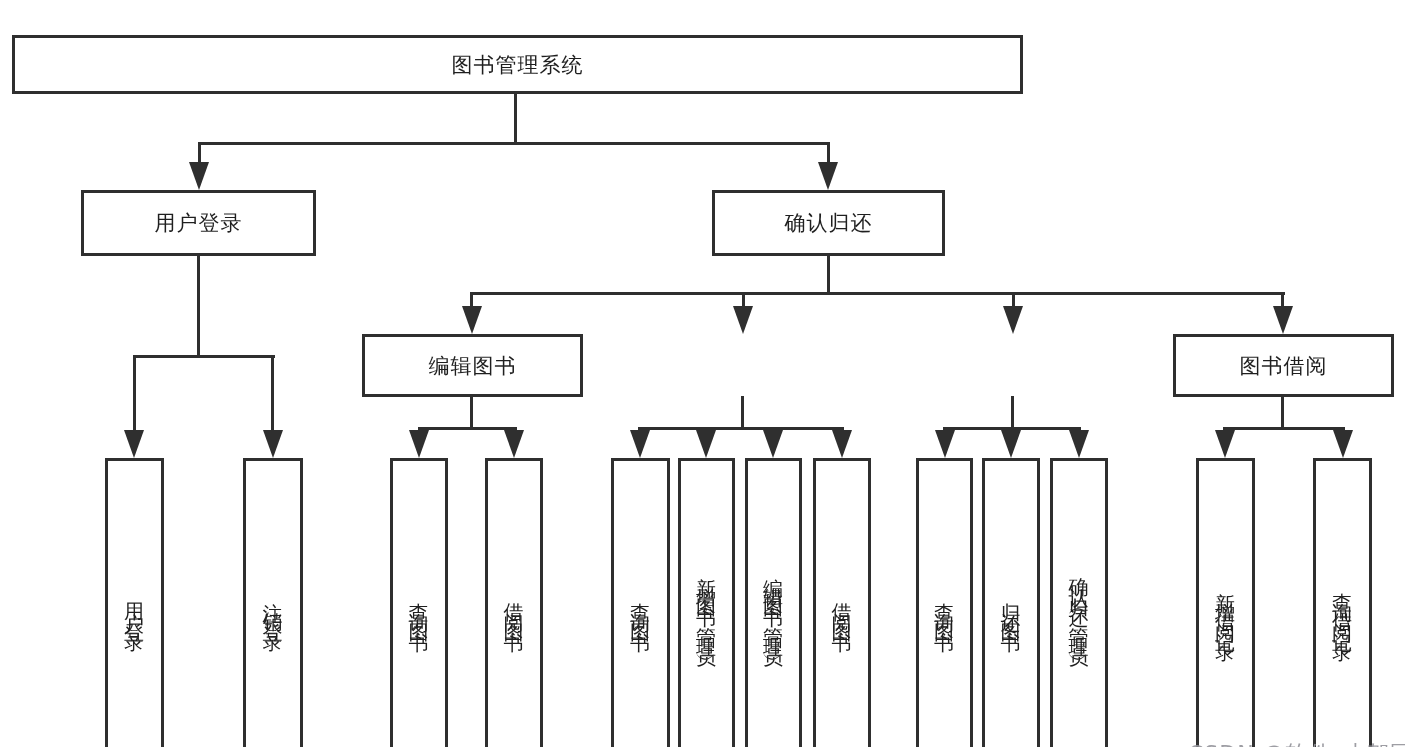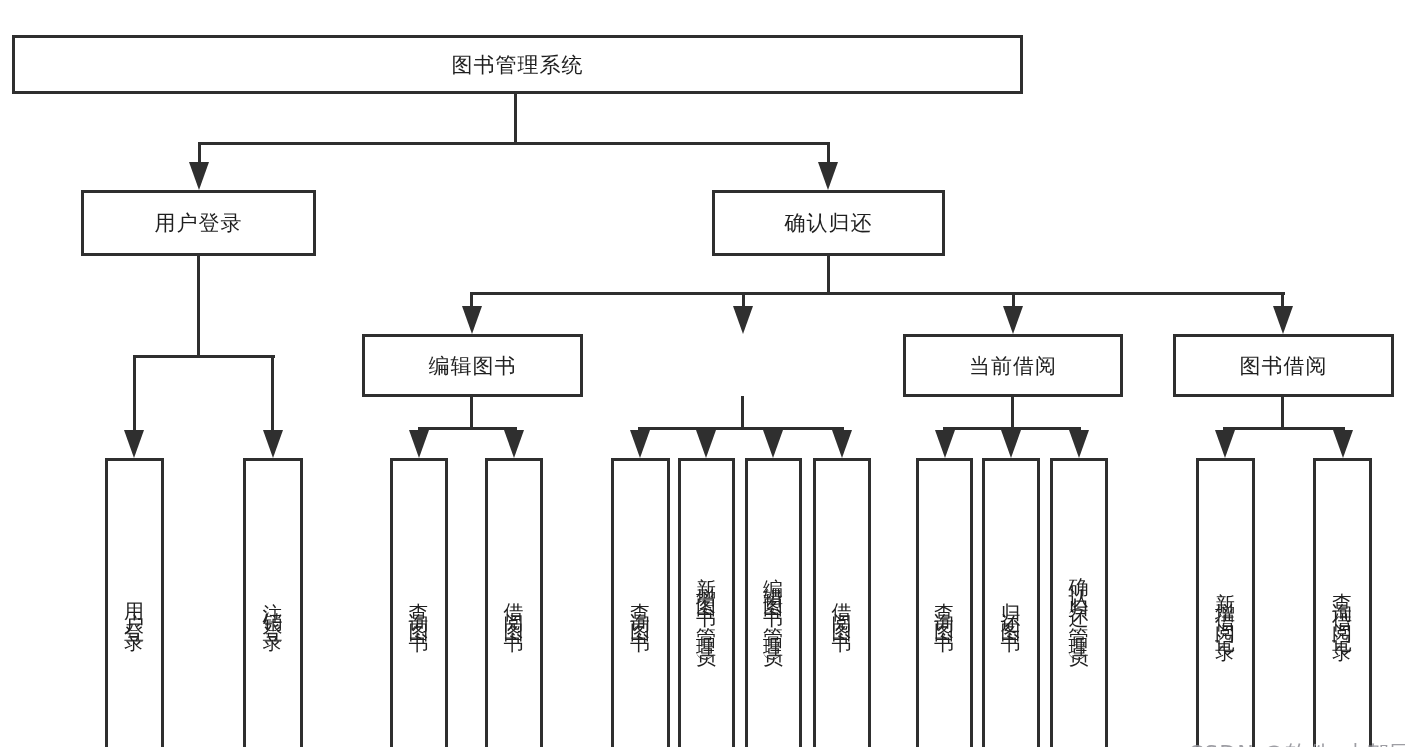--- a/index.html
+++ b/index.html
@@ -88,21 +88,20 @@
   <div class="line" style="left:470px;top:270px;width:3px;height:18px"></div>
   <div class="ahead" style="left:462px;top:284px"></div>
   <div class="line" style="left:742px;top:270px;width:3px;height:18px"></div>
   <div class="ahead" style="left:733px;top:284px"></div>
   <div class="line" style="left:1012px;top:270px;width:3px;height:18px"></div>
   <div class="ahead" style="left:1003px;top:284px"></div>
   <div class="line" style="left:1281px;top:270px;width:3px;height:18px"></div>
   <div class="ahead" style="left:1273px;top:284px"></div>
 
   <div class="box" style="left:362px;top:312px;width:221px;height:63px">编辑图书</div>
-  <div class="box" style="left:903px;top:312px;width:220px;height:63px">当前借阅</div>
   <div class="box" style="left:1173px;top:312px;width:221px;height:63px">图书借阅</div>
 
   <div class="line" style="left:470px;top:374px;width:3px;height:34px"></div>
   <div class="line" style="left:418px;top:405px;width:99px;height:3px"></div>
   <div class="ahead" style="left:409px;top:408px"></div>
   <div class="ahead" style="left:504px;top:408px"></div>
 
   <div class="line" style="left:741px;top:374px;width:3px;height:34px"></div>
   <div class="line" style="left:638px;top:405px;width:206px;height:3px"></div>
   <div class="ahead" style="left:630px;top:408px"></div>

